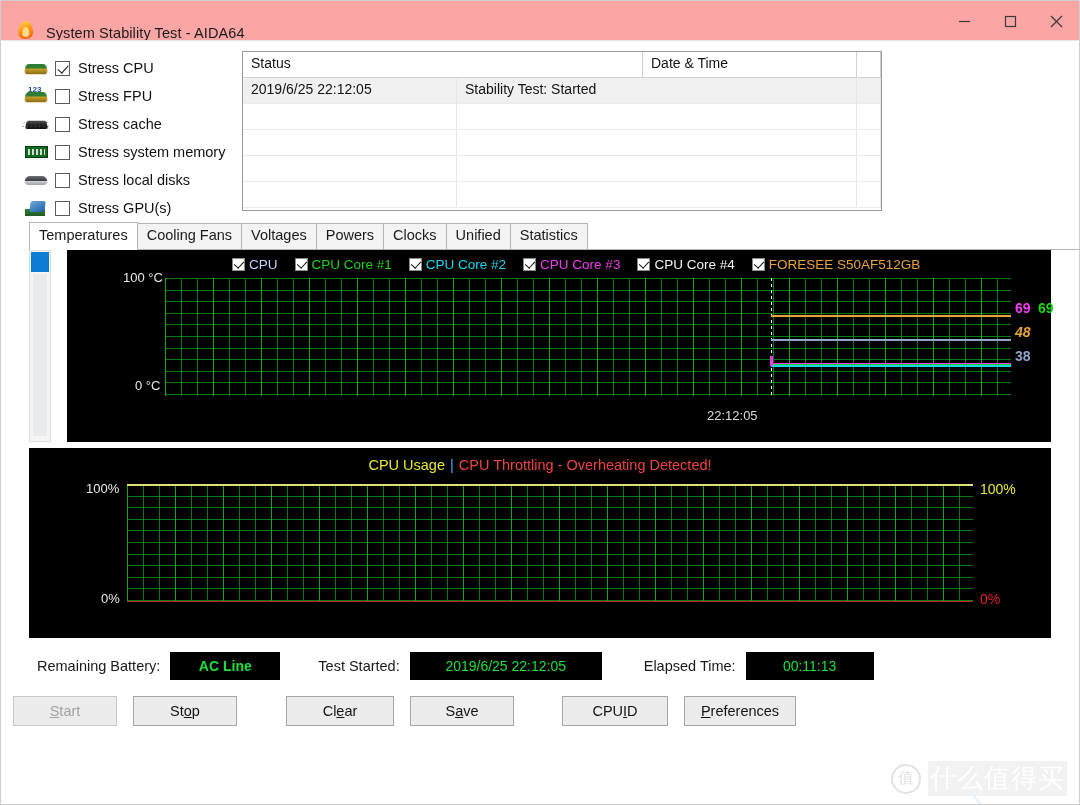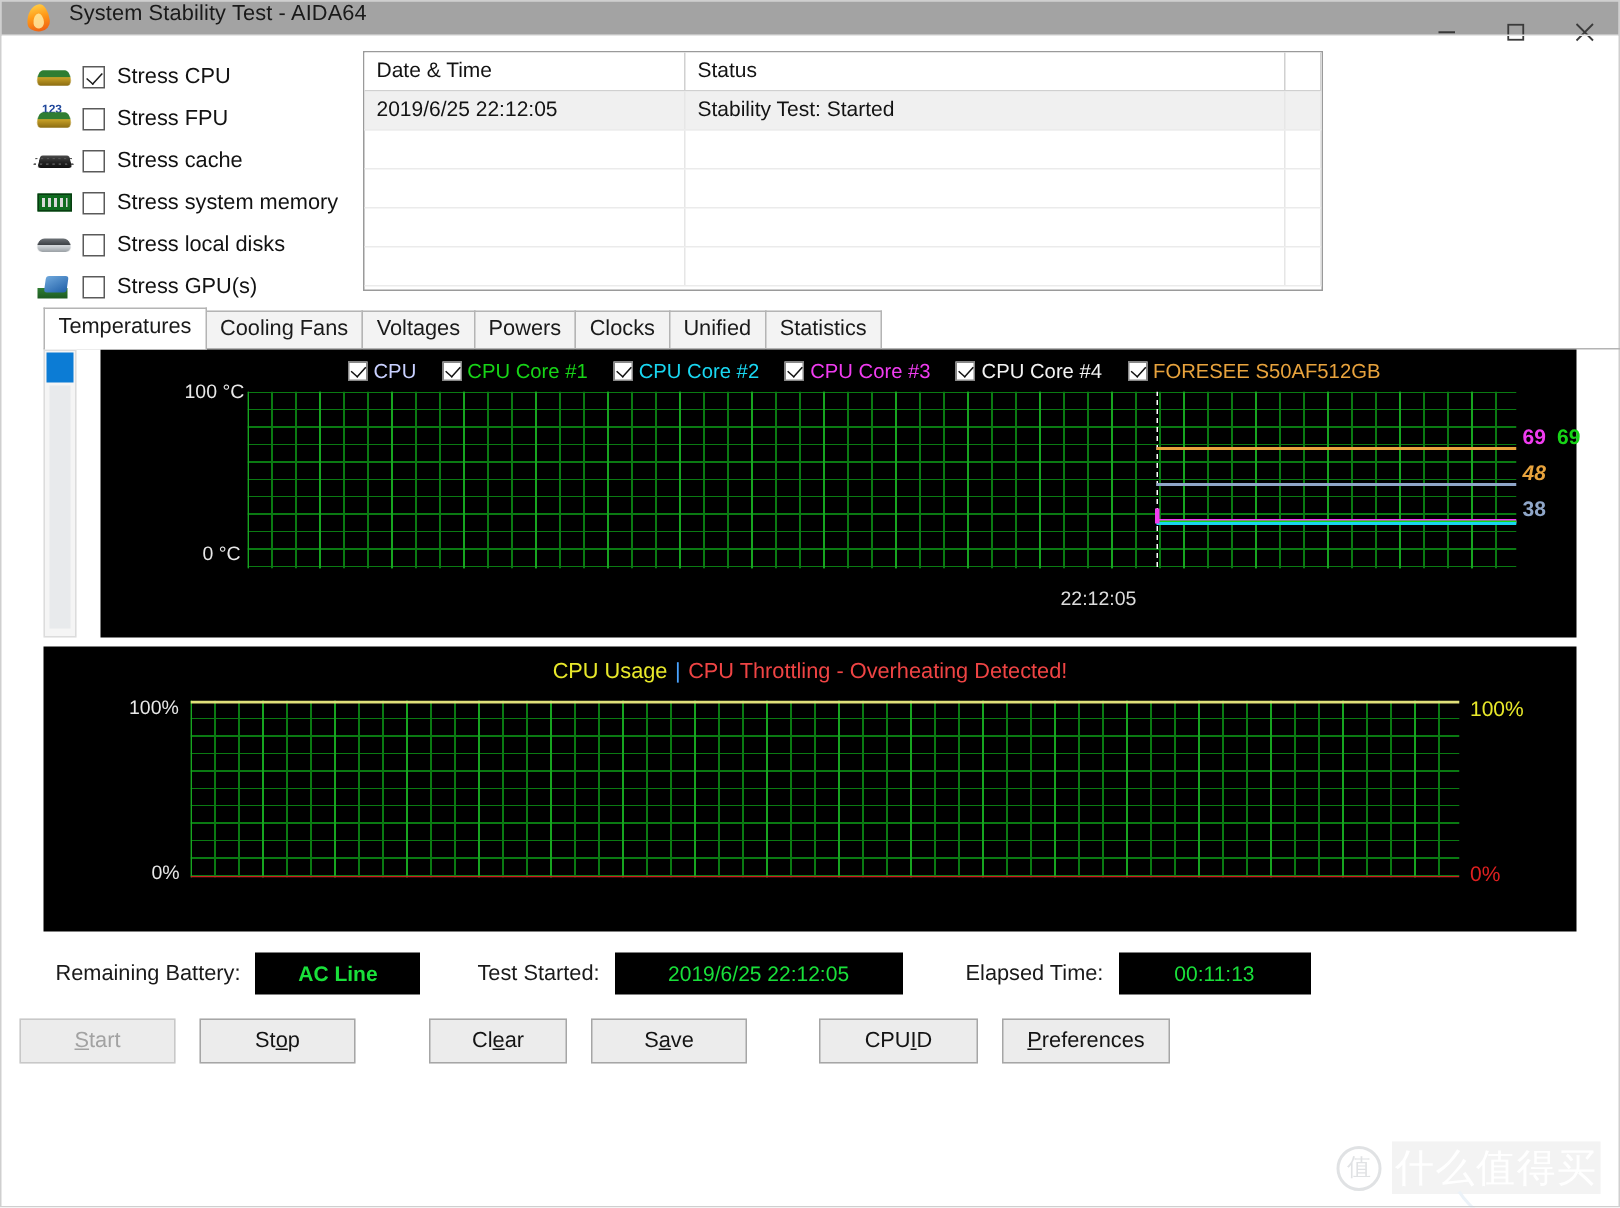--- a/index.html
+++ b/index.html
@@ -14,24 +14,24 @@
   #app {
     position: relative;
     width: 1080px; height: 805px;
     background: #ffffff;
     border: 1px solid #cfcfcf;
   }
 
   
   .titlebar {
     position: relative;
-    height: 23px;
-    background: #a3a3a3;
-    display: flex;
-    align-items: flex-start;
+    height: 40px;
+    background: #fca5a5;
+    display: flex;
+    align-items: flex-end;
   }
   .app-icon {
     width: 22px; height: 22px;
     margin-left: 14px; margin-right: 9px;
     position: relative;
     flex: none;
   }
   .flame {
     position: absolute; left: 3px; top: 2px;
     width: 15px; height: 18px;
@@ -199,21 +199,21 @@
     border-right: 1px solid #e6e6e6;
     white-space: nowrap;
   }
   .c1 { width: 214px; flex: none; }
   .c2 { width: 400px; flex: none; }
   .c3 { flex: 1; }
 
   
   .tabstrip {
     display: flex;
-    align-items: flex-end;
+    align-items: center;
     margin: 6px 0 0 28px;
     height: 28px;
     position: relative;
   }
   .tabstrip:after {
     content:""; position:absolute; left:0; right:-990px; bottom:0;
     height:1px; background:#b4b4b4;
   }
   .tab {
     border: 1px solid #b4b4b4;
@@ -483,22 +483,22 @@
         <span class="dev-icon">
             <span class="ic-gpu"></span>
           </span>
         <span class="cbx"></span>
         <span class="cbx-label">Stress GPU(s)</span>
       </div>
     </div>
 
     <div class="status-table">
       <div class="st-head">
+        <div class="col c2">Status</div>
         <div class="col c1">Date &amp; Time</div>
-        <div class="col c2">Status</div>
         <div class="col c3"></div>
       </div>
       <div class="st-row filled">
         <div class="col c1">2019/6/25 22:12:05</div>
         <div class="col c2">Stability Test: Started</div>
         <div class="col c3"></div>
       </div>
       <div class="st-row">
           <div class="col c1"></div>
           <div class="col c2"></div>
@@ -626,21 +626,21 @@
   <div class="btnbar">
     <div class="btn disabled" style="width:104px;">
         <span class="mn">S</span>
         <span>tart</span>
       </div>
     <div class="btn" style="width:104px; margin-left:16px;">
         <span>St</span>
         <span class="mn">o</span>
         <span>p</span>
       </div>
-    <div class="btn" style="width:92px; margin-left:49px;">
+    <div class="btn" style="width:108px; margin-left:49px;">
         <span>Cl</span>
         <span class="mn">e</span>
         <span>ar</span>
       </div>
     <div class="btn" style="width:104px; margin-left:16px;">
         <span>S</span>
         <span class="mn">a</span>
         <span>ve</span>
       </div>
     <div class="btn" style="width:106px; margin-left:48px;">

